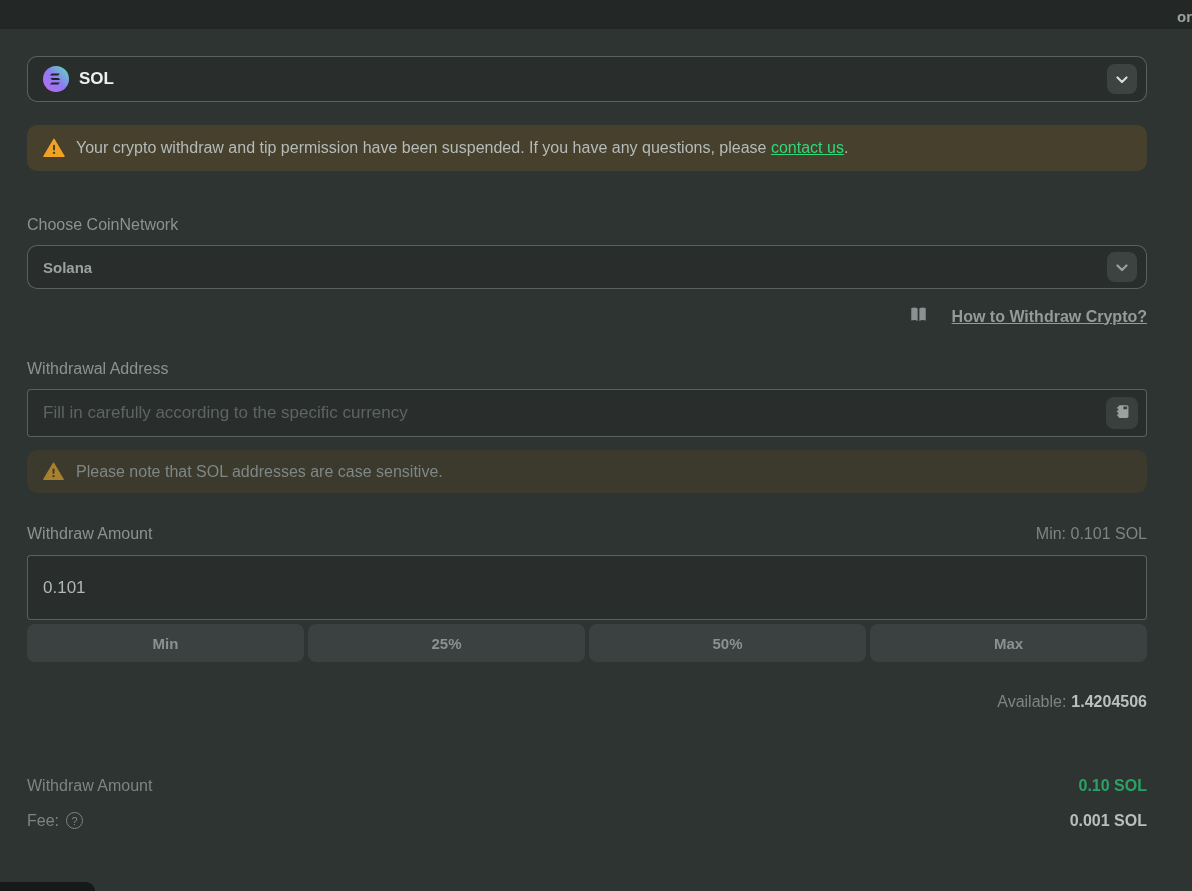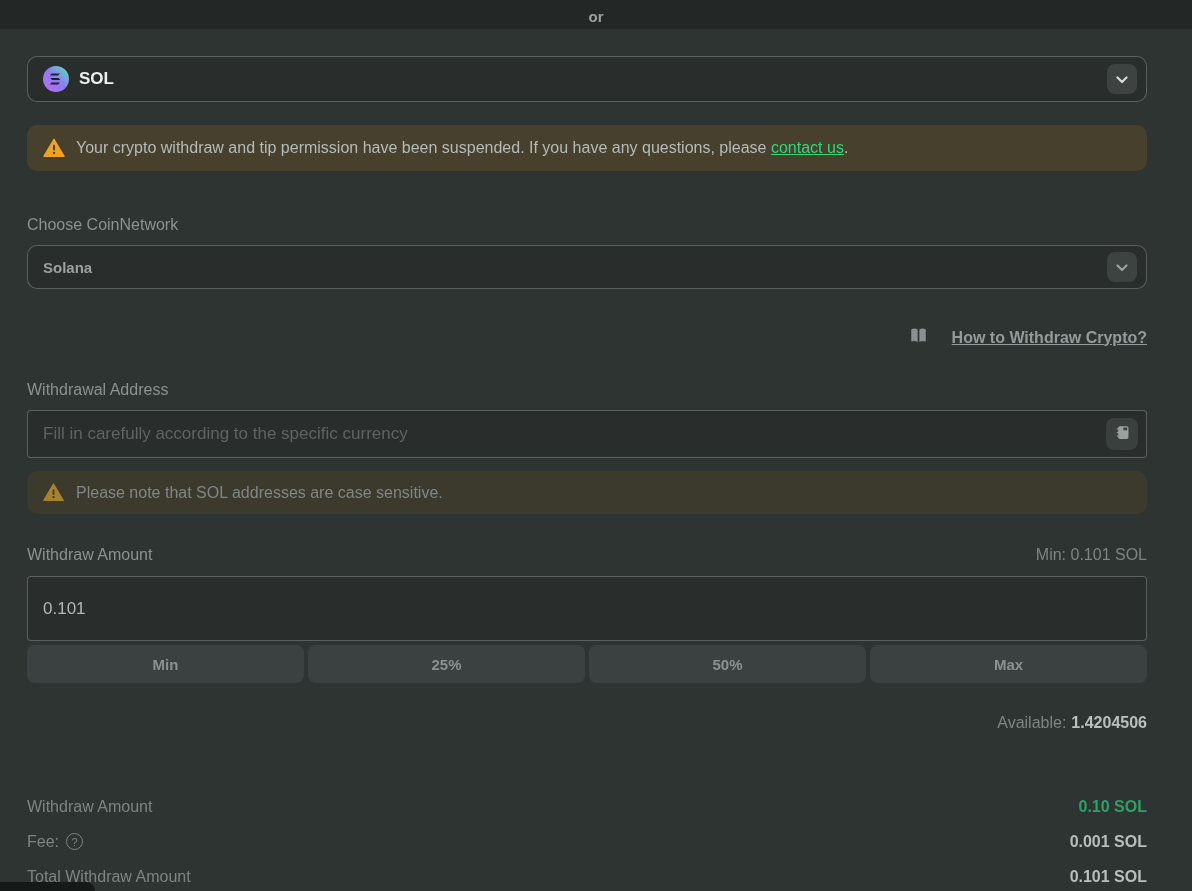--- a/index.html
+++ b/index.html
@@ -7,21 +7,21 @@
   body {
     background: #2e3431;
     font-family: "Liberation Sans", sans-serif;
     position: relative;
   }
   .topbar {
     height: 29px;
     background: #232725;
     display: flex;
     align-items: flex-end;
-    justify-content: center;
+    justify-content: flex-end;
     color: #9aa1a0;
     font-size: 15px;
     font-weight: bold;
     padding-bottom: 4px;
   }
   .panel { padding: 27px 45px 0 27px; }
 
   .field-label {
     font-size: 16px;
     color: #8b9291;
@@ -89,21 +89,21 @@
     color: #2fd97a;
     text-decoration: underline;
     cursor: pointer;
   }
   .help-row {
     width: 1120px;
     display: flex;
     justify-content: flex-end;
     align-items: center;
     gap: 24px;
-    margin-top: 38px;
+    margin-top: 17px;
   }
   .help-link {
     color: #949b9a;
     font-size: 16px;
     font-weight: bold;
     text-decoration: underline;
     cursor: pointer;
   }
   .text-input-wrap { position: relative; width: 1120px; }
   .text-input {
@@ -325,21 +325,17 @@
       <span class="s-label">Withdraw Amount</span>
       <span class="s-value green">0.10 SOL</span>
     </div>
     <div class="summary-row">
       <span class="s-label">
         <span>Fee:</span>
         <span class="q-icon">?</span>
       </span>
       <span class="s-value">0.001 SOL</span>
     </div>
-    <div class="summary-row">
-      <span class="s-label">Total Withdraw Amount</span>
-      <span class="s-value">0.101 SOL</span>
-    </div>
   </div>
 
 </div>
 
 <div class="corner-tab"></div>
 
 </body></html>

